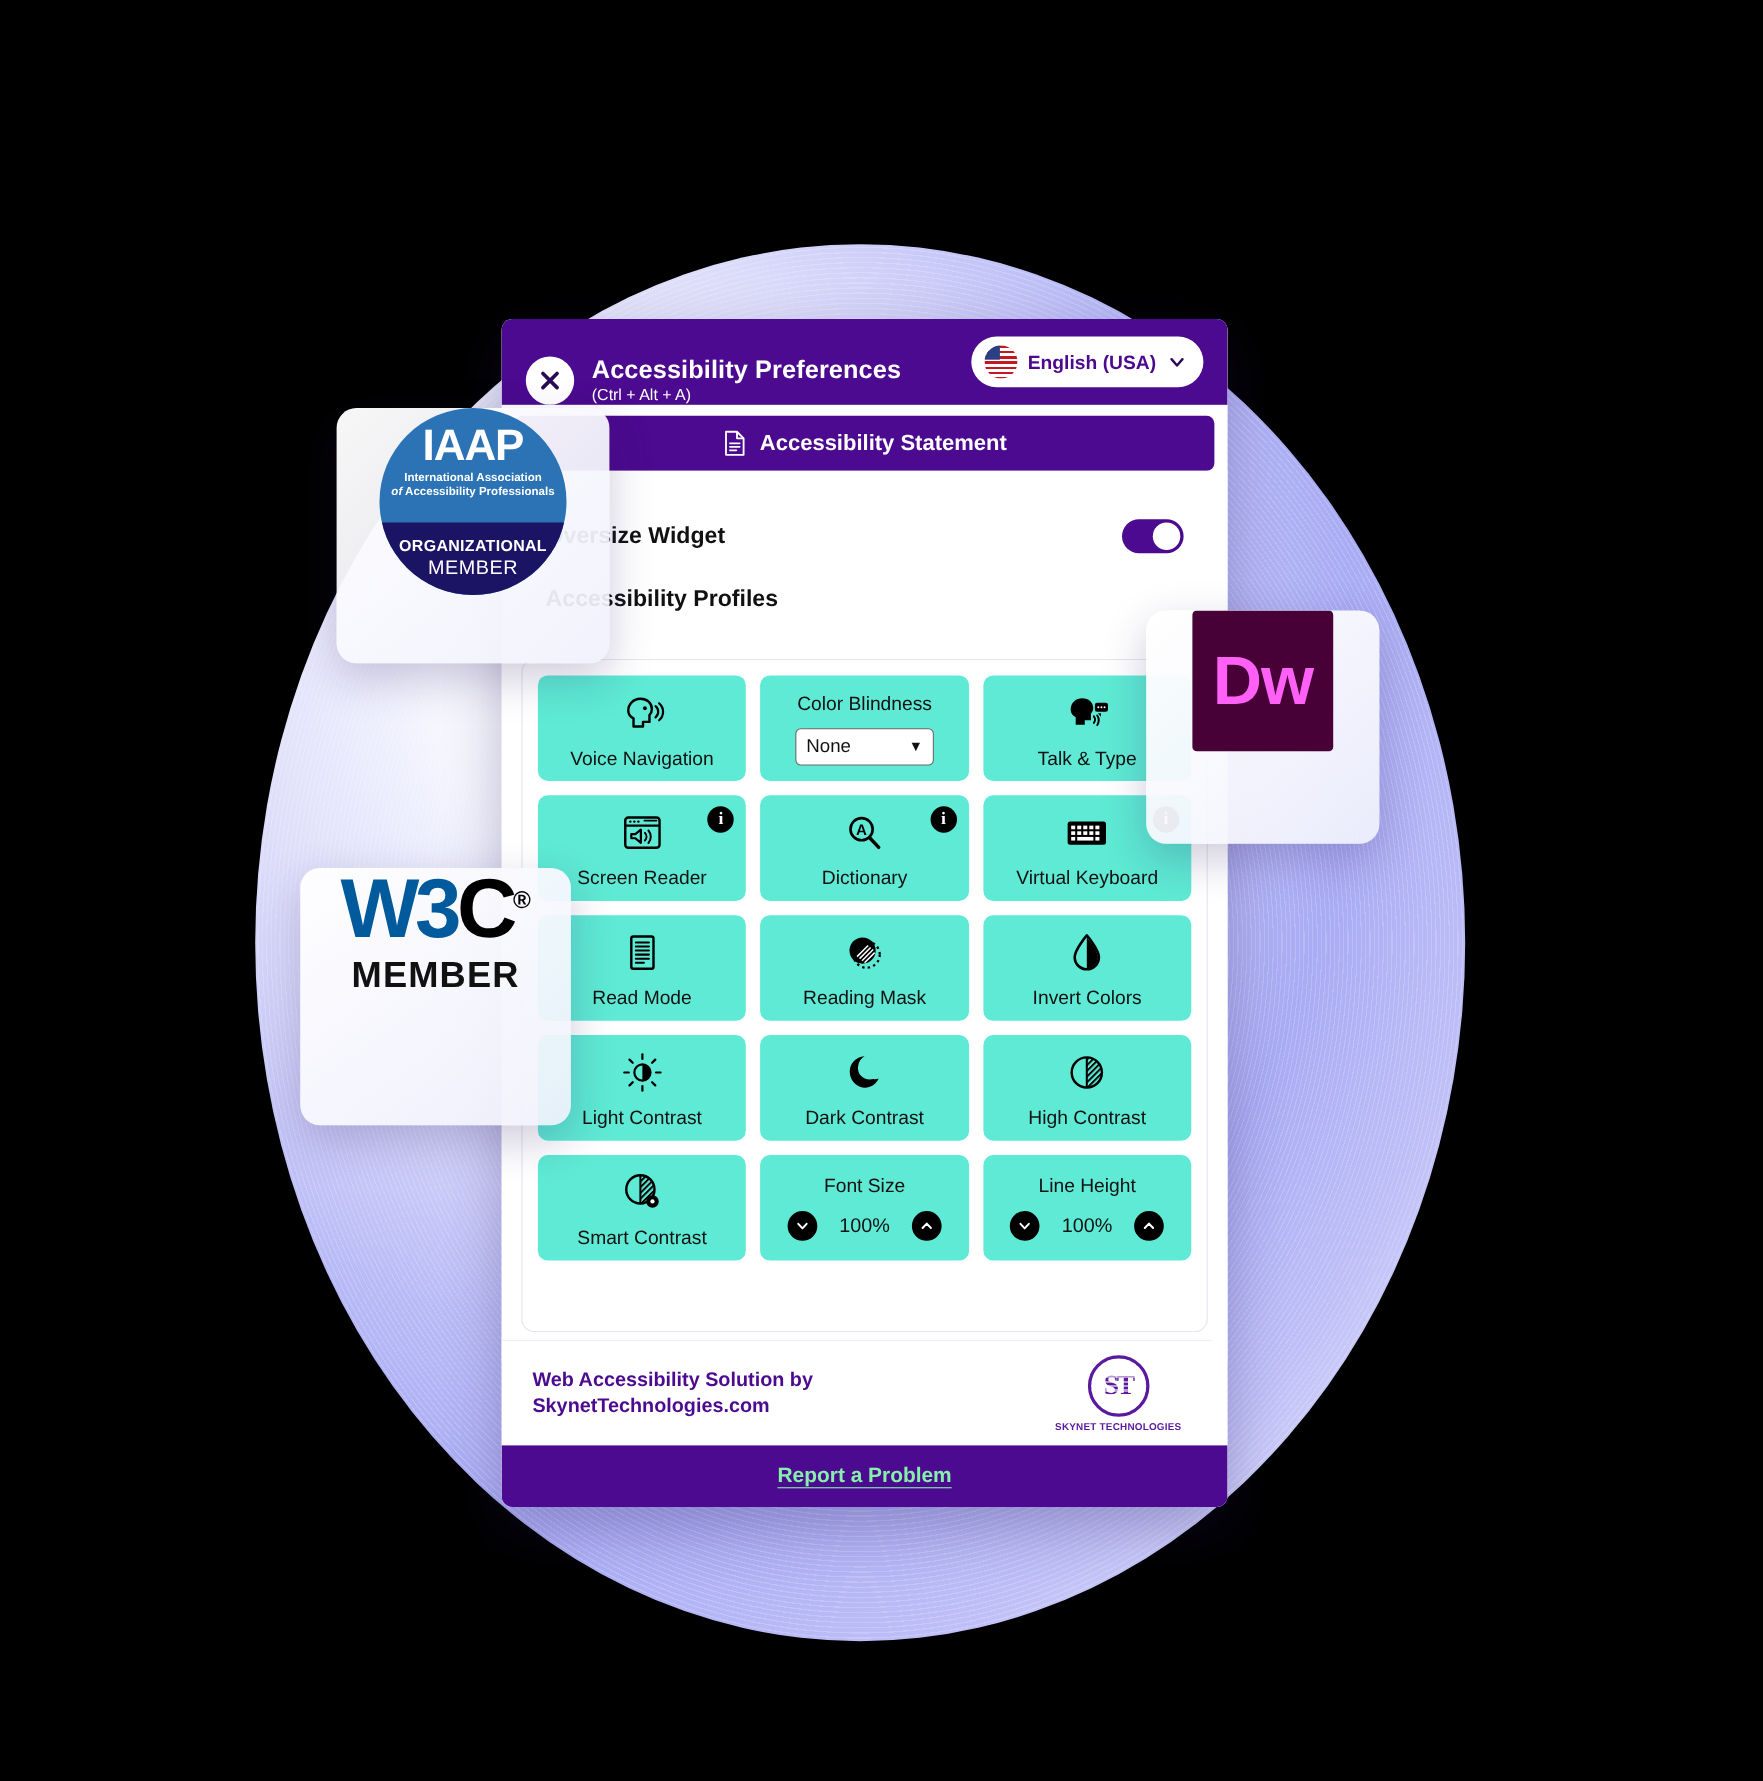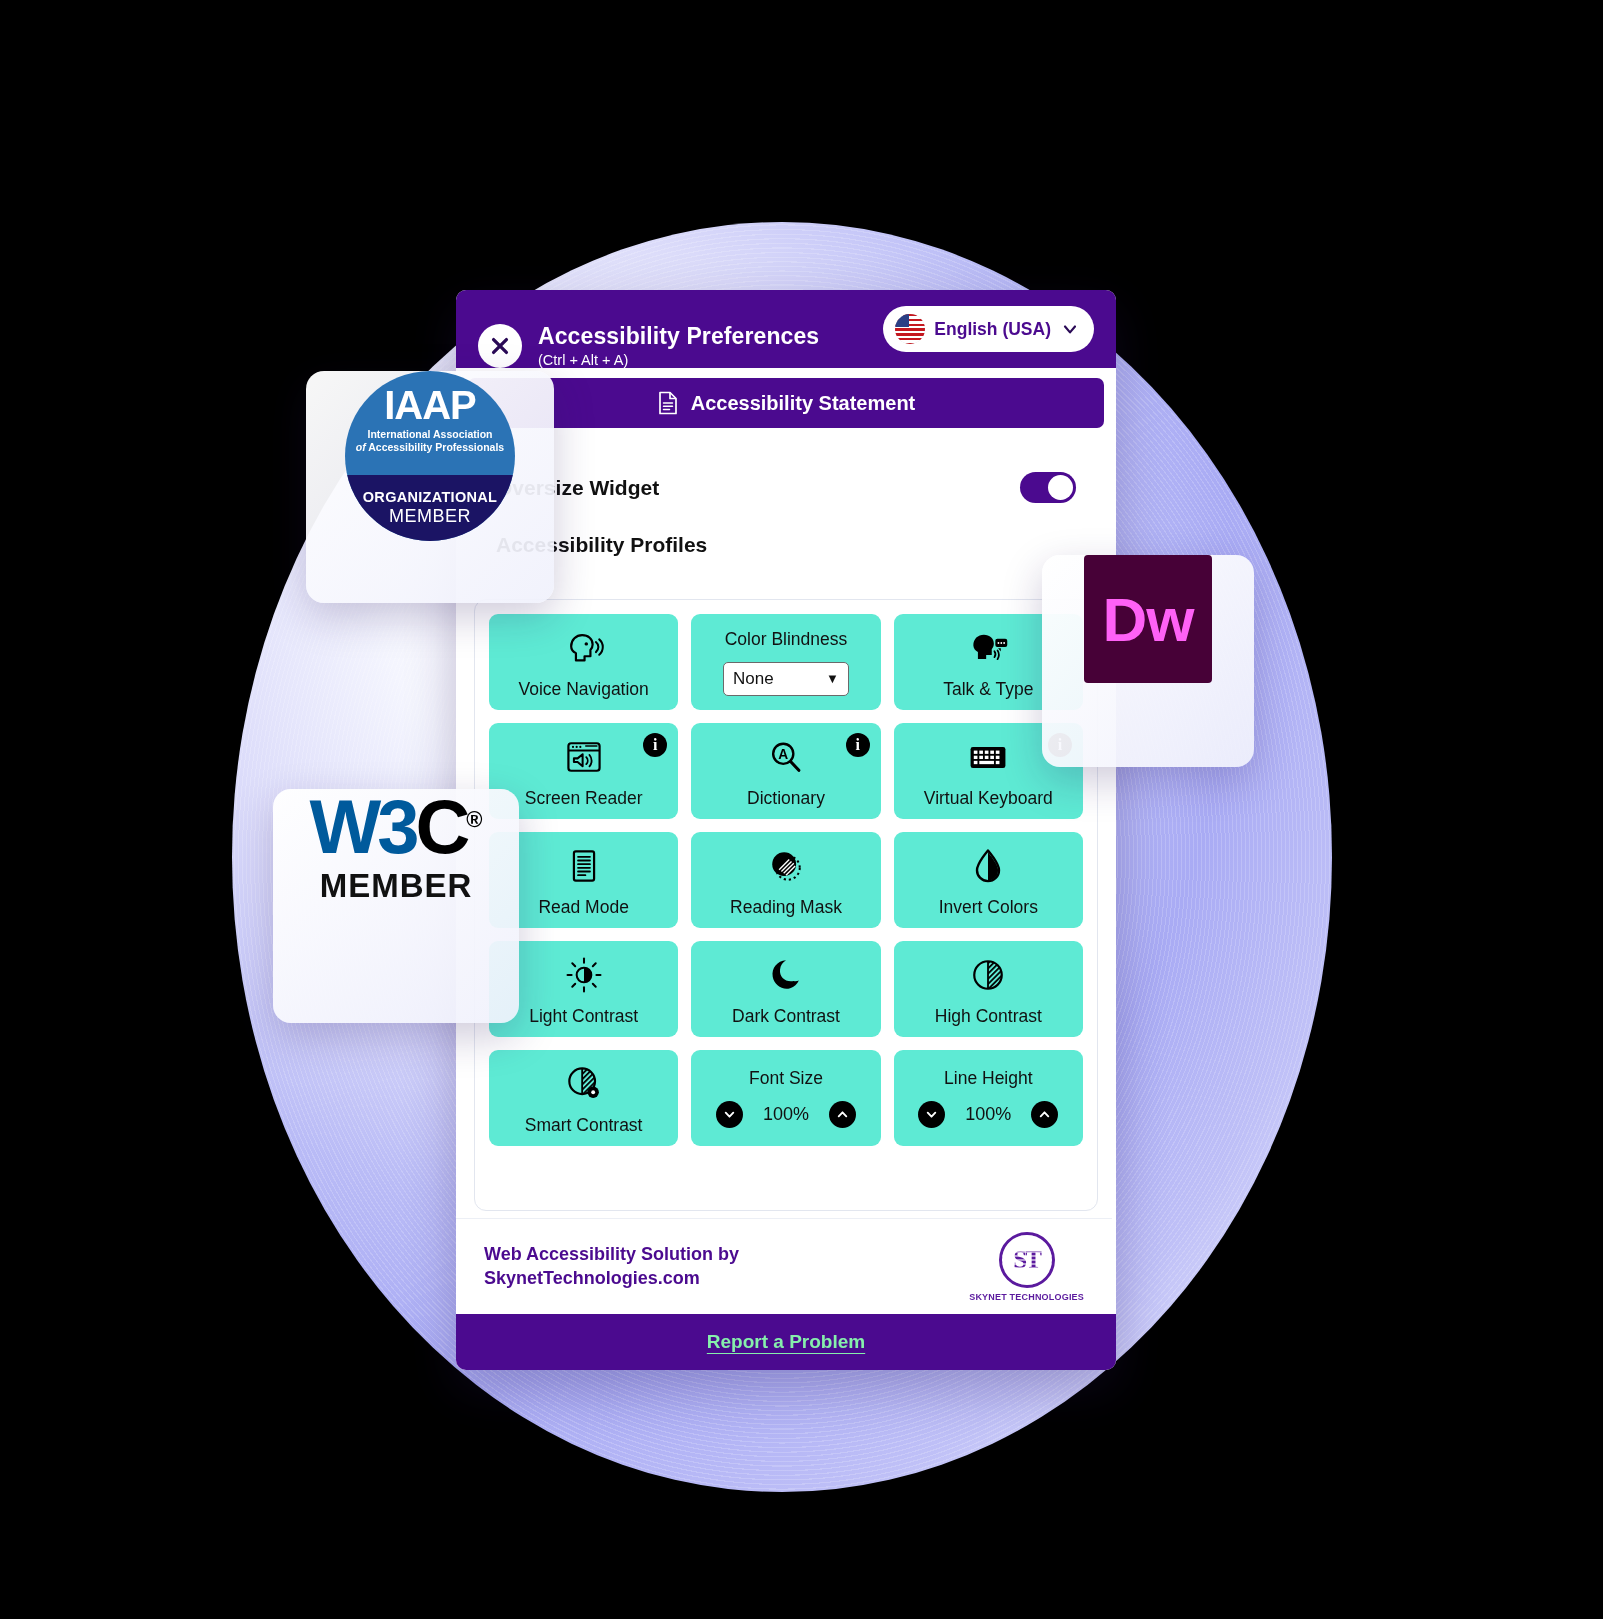--- a/index.html
+++ b/index.html
@@ -174,21 +174,21 @@
   .stepper .rnd {
     width: 27px; height: 27px; border-radius:50%;
     background:#000; color:#fff;
     display:flex; align-items:center; justify-content:center;
     cursor:pointer;
   }
   .stepper .rnd svg { width: 13px; height: 13px; }
   .stepper .val { font-size: 18px; color:#111; min-width: 54px; text-align:center; }
 
   .panel-footer {
-    position:absolute; left:0; right:4px; bottom: 56px;
+    position:absolute; left:0; right:14px; bottom: 56px;
     height: 96px; background:#fff;
     display:flex; align-items:center; justify-content:space-between;
     padding: 0 28px;
     border-top: 1px solid #eceff5;
   }
   .footer-text { color:#4b0a8f; font-size: 18px; font-weight: 700; line-height: 1.28; }
   .st-logo { display:flex; flex-direction:column; align-items:center; gap: 4px; }
   .st-logo .mark {
     width: 56px; height: 56px; border-radius: 50%;
     border: 3px solid #5b1a9e;

